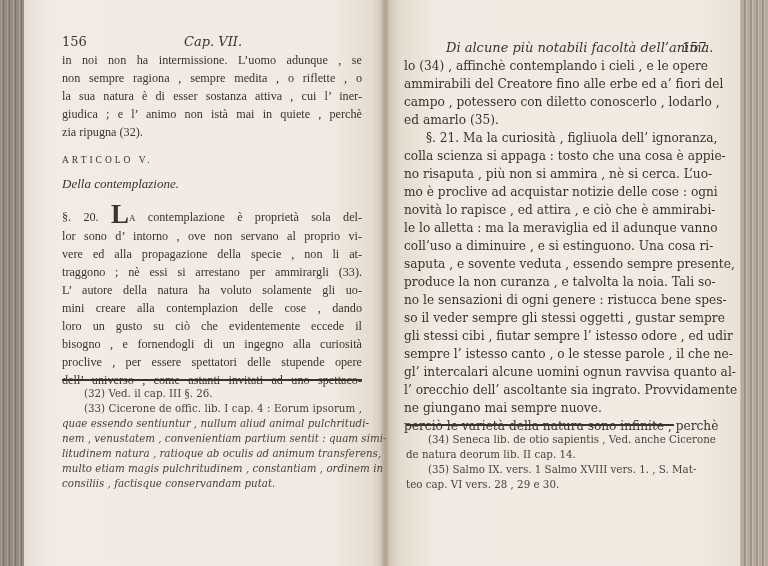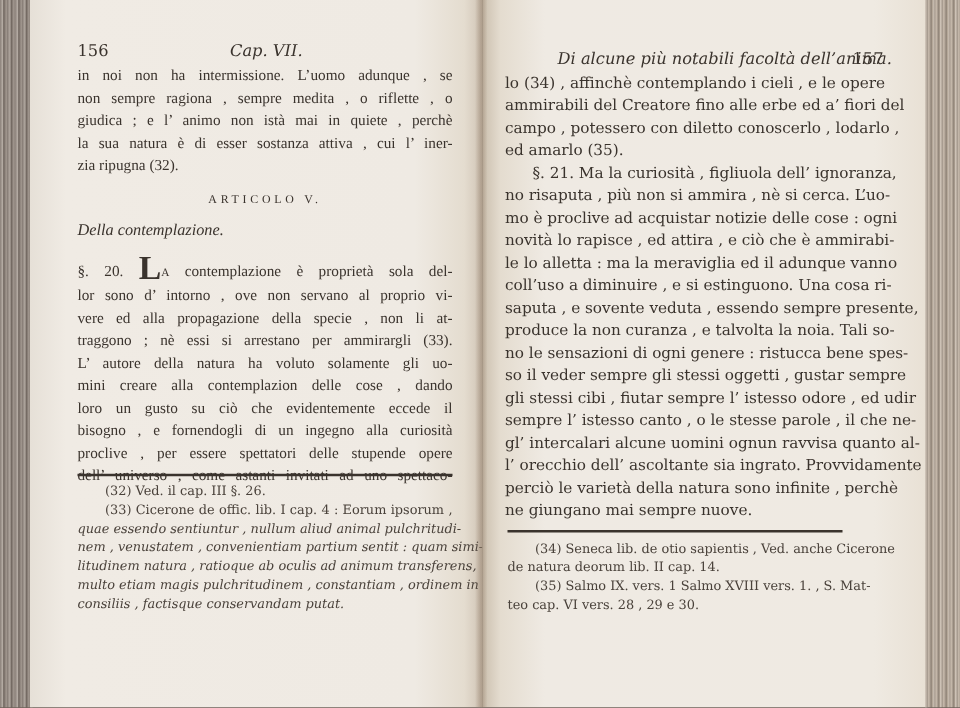--- a/index.html
+++ b/index.html
@@ -17,21 +17,21 @@
   .gutter{position:absolute;left:380px;top:0;width:10px;height:566px;
     background:linear-gradient(90deg,rgba(150,130,110,0) 0%,rgba(150,130,110,.55) 50%,rgba(150,130,110,0) 100%);}
   .text{position:absolute;color:#3a332d;font-size:12.2px;line-height:18px;}
   .left .text{left:38px;width:300px;}
   .right .text{left:18px;width:304px;}
   .line{display:block;white-space:nowrap;text-align:justify;text-align-last:justify;}
   .line.last{text-align-last:left;}
   .header{position:absolute;font-size:13px;color:#3a332d;}
   .pagenum{font-size:13px;}
   .running{font-style:italic;}
-  .article{text-align:center;letter-spacing:3px;font-size:9.5px;margin:10px 0 6px 0;}
+  .article{text-align:left;letter-spacing:3px;font-size:9.5px;margin:10px 0 6px 0;}
   .subtitle{text-align:left;font-style:italic;font-size:13px;margin:2px 0 12px 0;}
   .dropcap{font-size:27px;font-weight:bold;line-height:18px;vertical-align:-2px;}
   .smallcap{font-size:9px;}
   .rule{position:absolute;height:1.5px;background:#3a332d;}
   .notes{position:absolute;color:#4a423b;font-size:10.3px;line-height:15px;}
   .notes .line{ }
   .indent{padding-left:22px;}
 </style>
 </head>
 <body>
@@ -39,22 +39,22 @@
 <div class="book">
   <div class="edge-left"></div>
 
   <div class="page left">
     <div class="header" style="left:38px;top:34px;">156</div>
     <div class="header running" style="left:160px;top:34px;">Cap. VII.</div>
 
     <div class="text" style="top:51px;font-family:Liberation Serif, serif;">
       <span class="line">in noi non ha intermissione. L’uomo adunque , se</span>
       <span class="line">non sempre ragiona , sempre medita , o riflette , o</span>
+      <span class="line">la sua natura è di esser sostanza attiva , cui l’ iner-</span>
       <span class="line">giudica ; e l’ animo non istà mai in quiete , perchè</span>
-      <span class="line">la sua natura è di esser sostanza attiva , cui l’ iner-</span>
       <span class="line last">zia ripugna (32).</span>
 
       <div class="article">ARTICOLO V.</div>
       <div class="subtitle">Della contemplazione.</div>
 
       <span class="line">
         <span>§. 20.</span>
         <span class="dropcap">L</span><span class="smallcap">A</span>
         <span>contemplazione è proprietà sola del-</span>
       </span>
@@ -85,35 +85,36 @@
   <div class="page right">
     <div class="header running" style="left:60px;top:40px;">Di alcune più notabili facoltà dell’anima.</div>
     <div class="header pagenum" style="left:296px;top:40px;">157</div>
 
     <div class="text" style="top:57px;">
       <span class="line">lo (34) , affinchè contemplando i cieli , e le opere</span>
       <span class="line">ammirabili del Creatore fino alle erbe ed a’ fiori del</span>
       <span class="line">campo , potessero con diletto conoscerlo , lodarlo ,</span>
       <span class="line last">ed amarlo (35).</span>
       <span class="line indent">§. 21. Ma la curiosità , figliuola dell’ ignoranza,</span>
+      <span class="line">colla scienza si appaga : tosto che una cosa è appie-</span>
       <span class="line">no risaputa , più non si ammira , nè si cerca. L’uo-</span>
       <span class="line">mo è proclive ad acquistar notizie delle cose : ogni</span>
       <span class="line">novità lo rapisce , ed attira , e ciò che è ammirabi-</span>
       <span class="line">le lo alletta : ma la meraviglia ed il adunque vanno</span>
       <span class="line">coll’uso a diminuire , e si estinguono. Una cosa ri-</span>
       <span class="line">saputa , e sovente veduta , essendo sempre presente,</span>
       <span class="line">produce la non curanza , e talvolta la noia. Tali so-</span>
       <span class="line">no le sensazioni di ogni genere : ristucca bene spes-</span>
       <span class="line">so il veder sempre gli stessi oggetti , gustar sempre</span>
       <span class="line">gli stessi cibi , fiutar sempre l’ istesso odore , ed udir</span>
       <span class="line">sempre l’ istesso canto , o le stesse parole , il che ne-</span>
       <span class="line">gl’ intercalari alcune uomini ognun ravvisa quanto al-</span>
       <span class="line">l’ orecchio dell’ ascoltante sia ingrato. Provvidamente</span>
+      <span class="line last">ne giungano mai sempre nuove.</span>
       <span class="line">perciò le varietà della natura sono infinite , perchè</span>
-      <span class="line last">ne giungano mai sempre nuove.</span>
     </div>
 
     <div class="rule" style="left:20px;top:424px;width:268px;"></div>
 
     <div class="notes" style="left:20px;top:432px;width:290px;">
       <span class="line indent"><span>(34)</span> <span>Seneca lib. de otio sapientis , Ved. anche Cicerone</span></span>
       <span class="line last">de natura deorum lib. II cap. 14.</span>
       <span class="line indent"><span>(35)</span> <span>Salmo IX. vers. 1 Salmo XVIII vers. 1. , S. Mat-</span></span>
       <span class="line last">teo cap. VI vers. 28 , 29 e 30.</span>
     </div>

